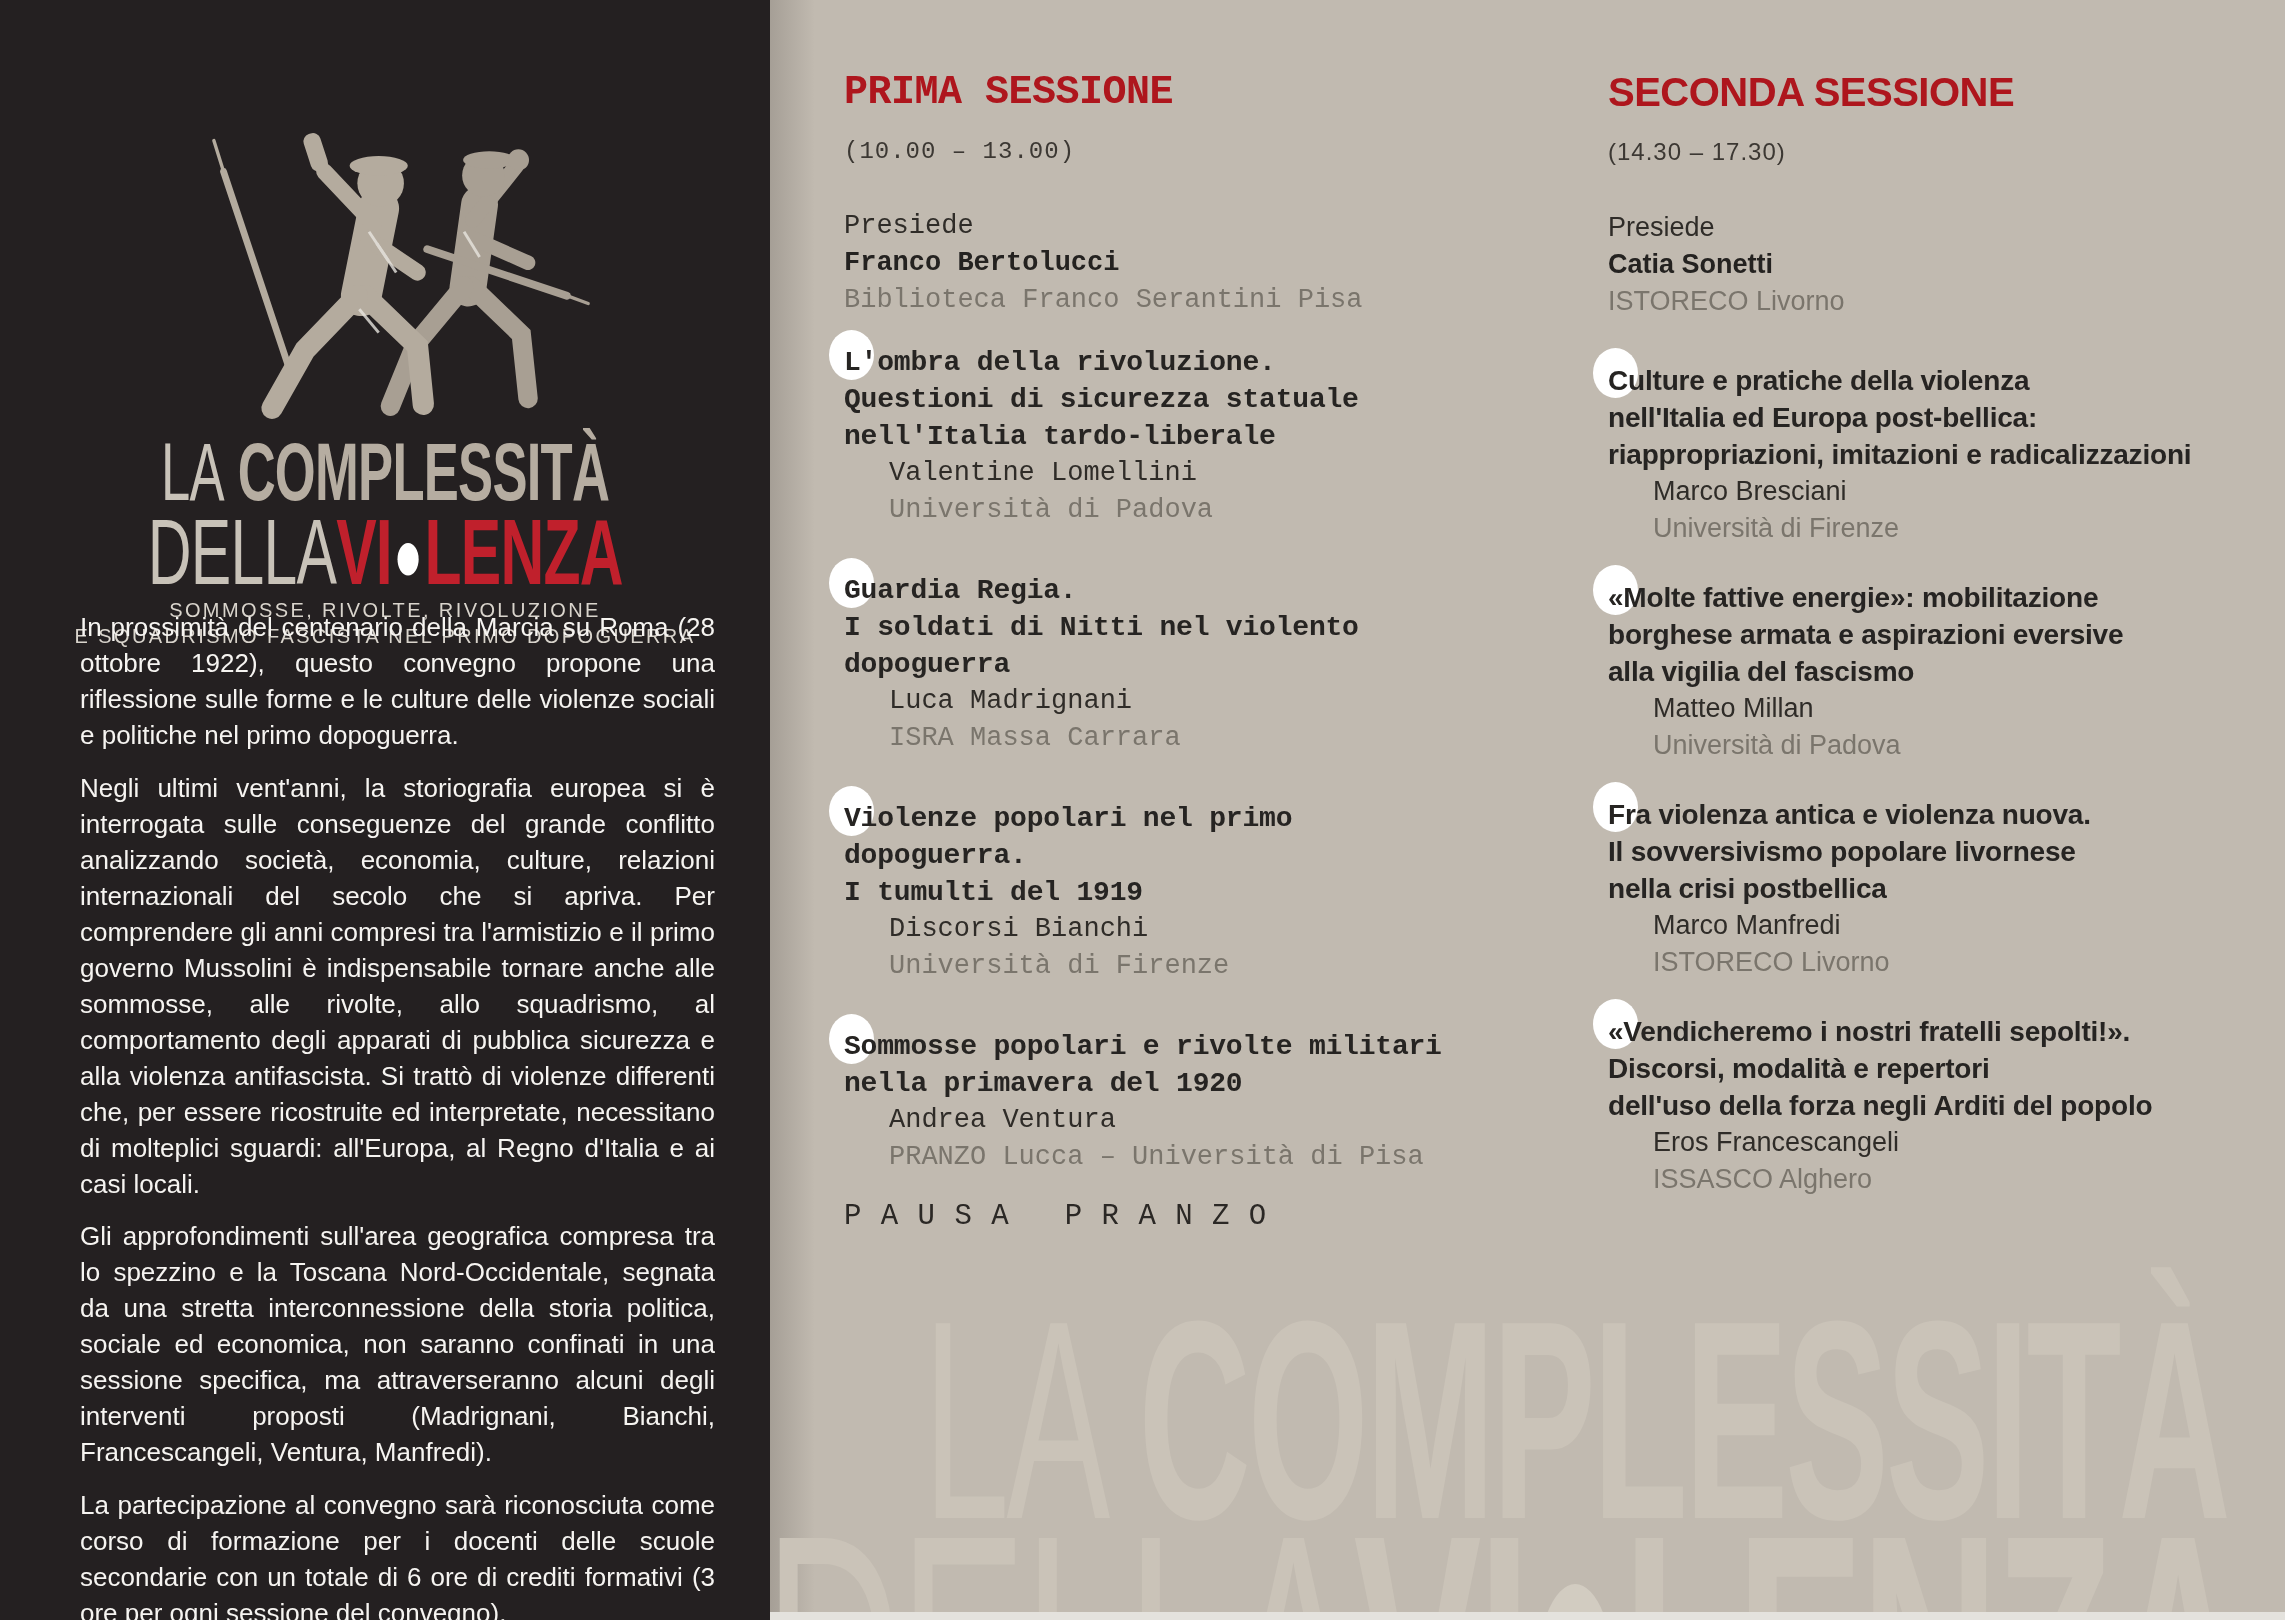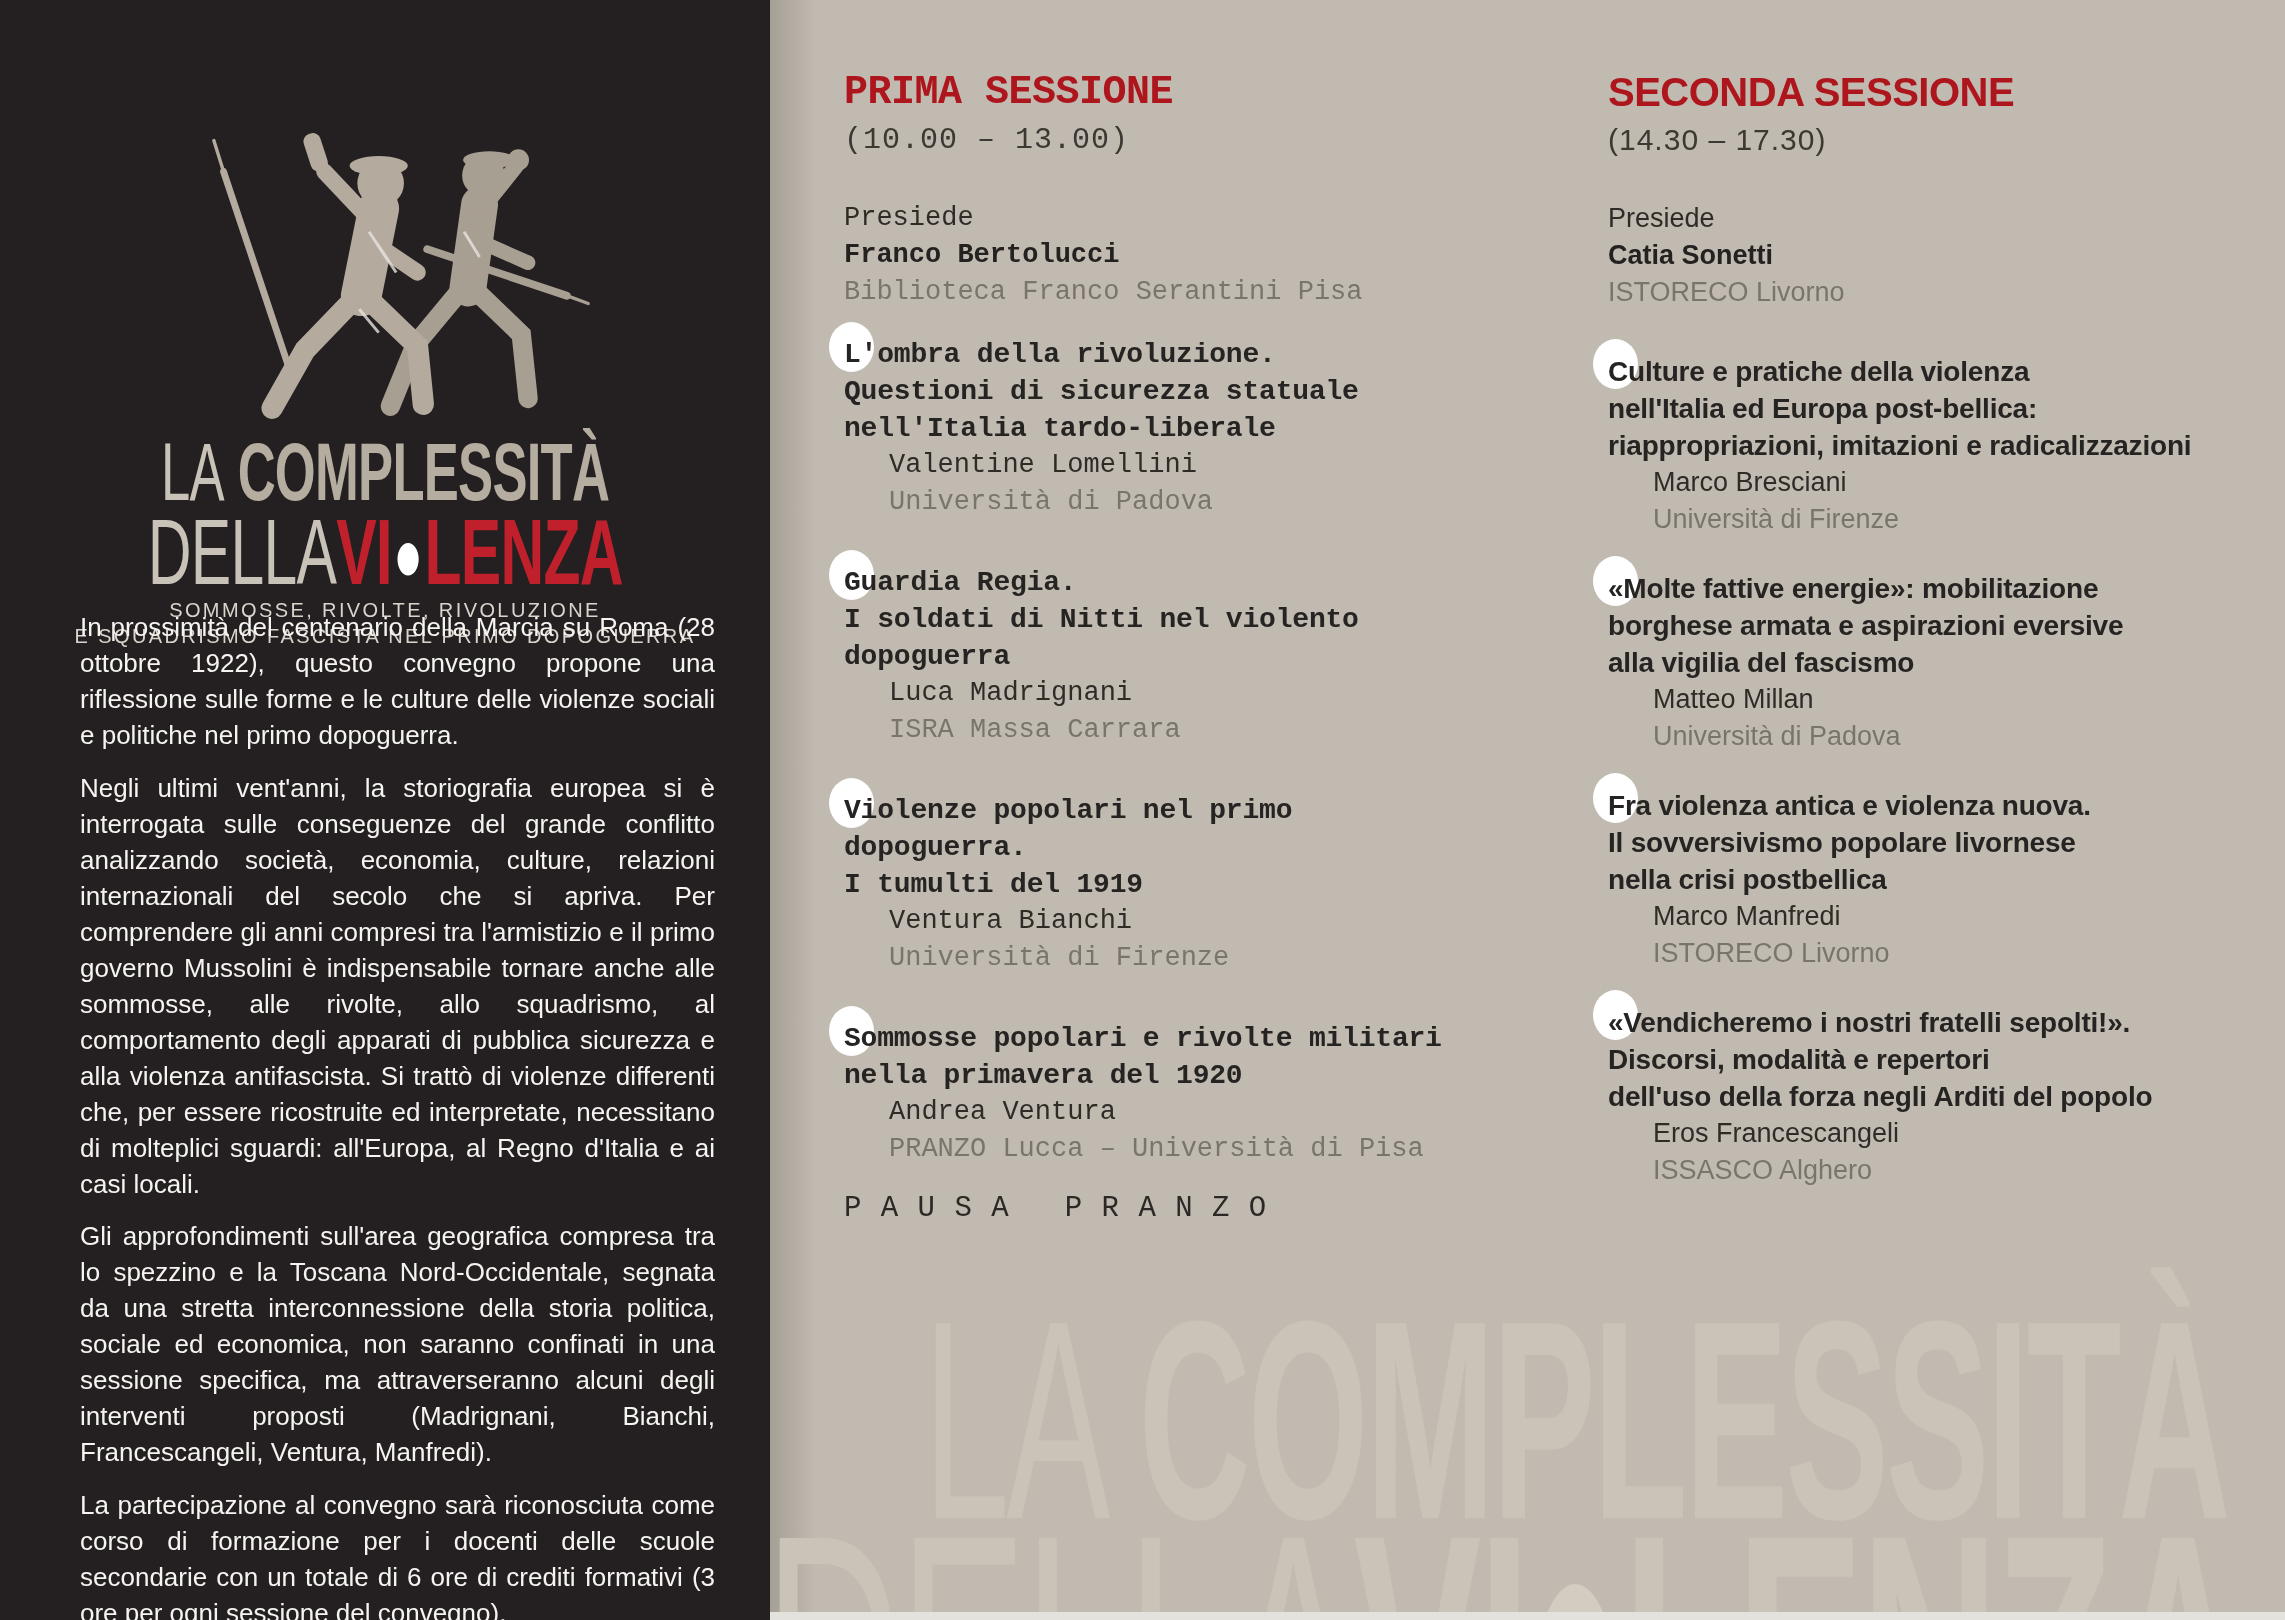--- a/index.html
+++ b/index.html
@@ -44,21 +44,21 @@
   }
   .fold-shade{
     position:absolute;left:0;top:0;width:45px;height:100%;
     background:linear-gradient(to right,rgba(40,35,32,0.18),rgba(40,35,32,0));
     pointer-events:none;
   }
   .col{position:absolute;top:0;}
   .col1{left:74px;width:631px;font-family:Liberation Mono, monospace;}
   .col2{left:838px;width:689px;}
   .session-title{margin:0;padding-top:70px;font-size:40px;font-weight:700;color:#ae161d;letter-spacing:-0.5px;}
-  .session-time{margin-top:8px;font-size:30px;color:#3c3833;letter-spacing:1px;}
+  .session-time{margin-top:23px;font-size:24px;color:#3c3833;letter-spacing:1px;}
   .role-block{margin-top:43px;font-size:27px;line-height:37px;color:#2f2c28;}
   .role-block + .role-block{margin-top:12.6px;}
   .role-name{font-weight:700;color:#242220;}
   .role-affil{color:#7a756c;}
   .talks{margin-top:25px;}
   .col2 .talks{margin-top:42px;}
   .talk{position:relative;}
   .talk + .talk{margin-top:43px;}
   .col2 .talk + .talk{margin-top:32px;}
   .bullet{
@@ -183,21 +183,21 @@
         <span class="bullet"></span>
         <div class="talk-title">Guardia Regia.
 I soldati di Nitti nel violento dopoguerra</div>
         <div class="talk-speaker">Luca Madrignani</div>
         <div class="talk-affil">ISRA Massa Carrara</div>
       </div>
       <div class="talk">
         <span class="bullet"></span>
         <div class="talk-title">Violenze popolari nel primo dopoguerra.
 I tumulti del 1919</div>
-        <div class="talk-speaker">Ventura Bianchi</div>
+        <div class="talk-speaker">Discorsi Bianchi</div>
         <div class="talk-affil">Università di Firenze</div>
       </div>
       <div class="talk">
         <span class="bullet"></span>
         <div class="talk-title">Sommosse popolari e rivolte militari
 nella primavera del 1920</div>
         <div class="talk-speaker">Andrea Ventura</div>
         <div class="talk-affil">PRANZO Lucca – Università di Pisa</div>
       </div>
     </div>

